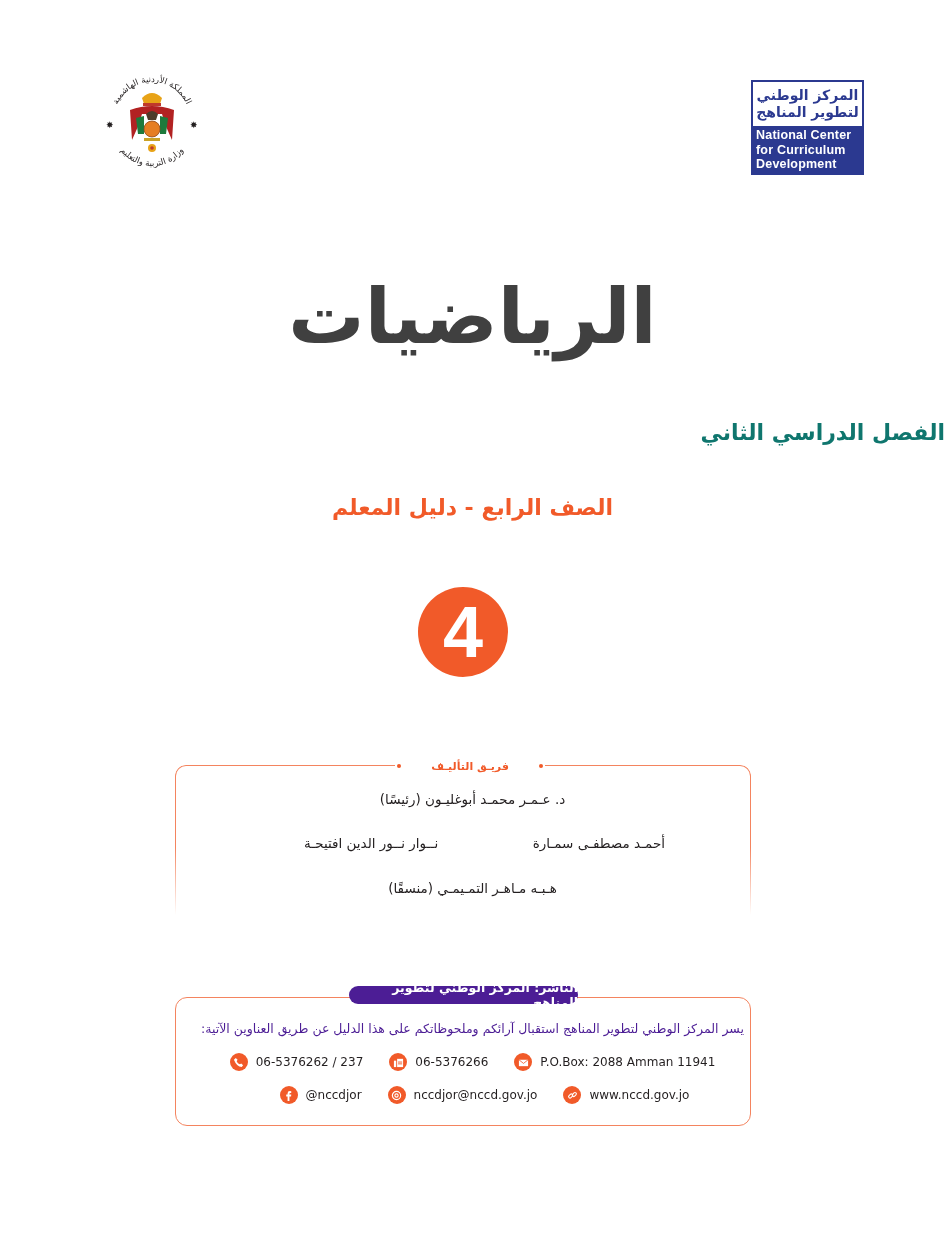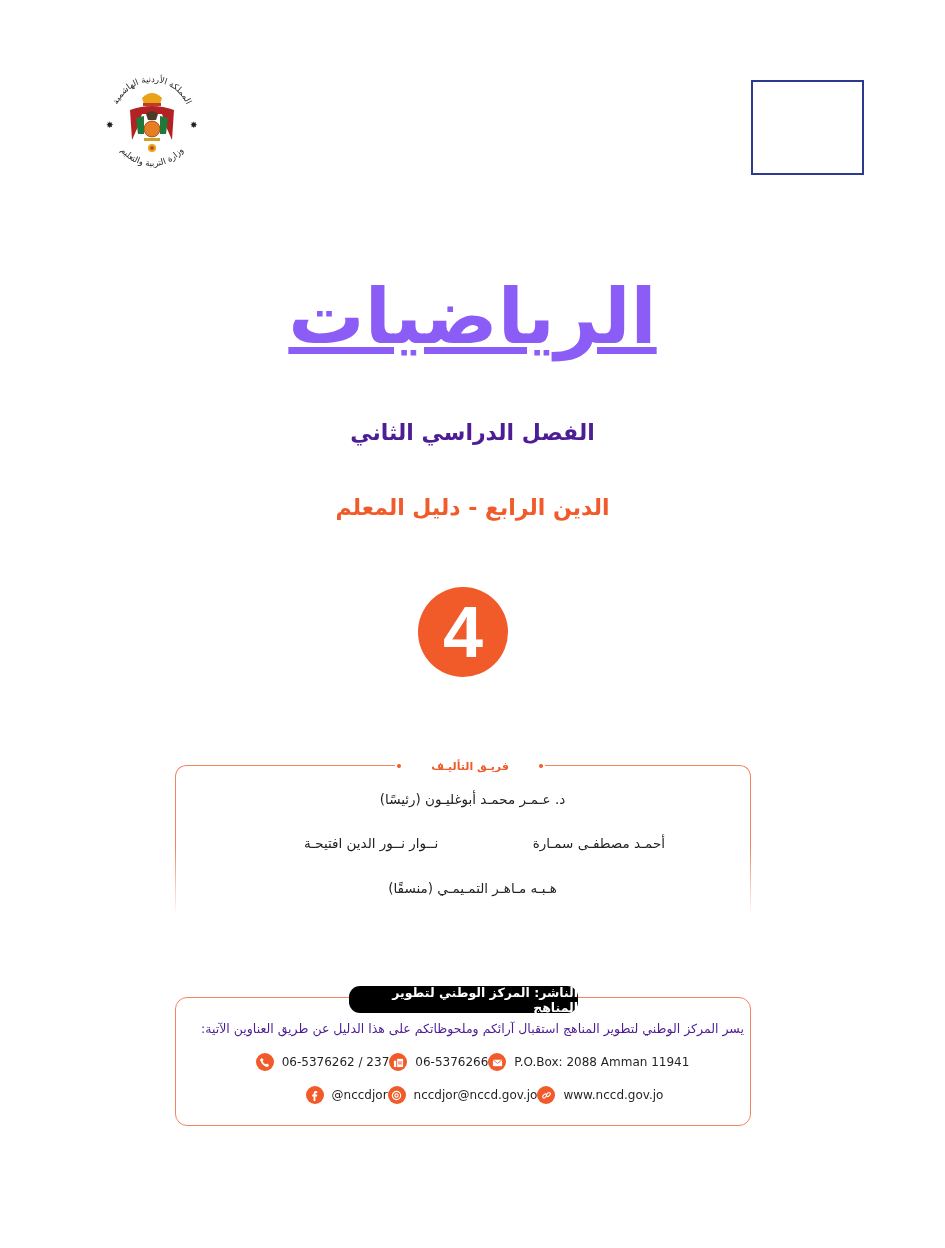--- a/index.html
+++ b/index.html
@@ -15,23 +15,23 @@
   .nccd-logo .ar { height: 44px; display: flex; flex-direction: column; align-items: center;
                    justify-content: center; color: #2b3990; font-weight: bold; font-size: 14px;
                    line-height: 17px; direction: rtl; }
   .nccd-logo .en { height: 47px; background: #2b3990; color: #ffffff; font-family: "Liberation Sans", sans-serif;
                    font-weight: bold; font-size: 12.5px; line-height: 14.5px; padding: 2px 3px; box-sizing: border-box;
                    letter-spacing: 0.2px; }
 
   
   .main-title { position: absolute; left: 0; right: 0; top: 262px; text-align: center; direction: rtl;
                 font-family: "DejaVu Sans", sans-serif; font-weight: bold; font-size: 76px; line-height: 110px;
-                color: #8b5cf6; letter-spacing: 1px; text-decoration: underline; }
-  .semester { position: absolute; left: 0; right: 0; top: 420px; text-align: center; direction: rtl;
-              font-weight: bold; font-size: 22px; color: #4c1d95; }
+                color: #404040; letter-spacing: 1px; }
+  .semester { position: absolute; left: 0; right: 0; top: 420px; direction: rtl;
+              font-weight: bold; font-size: 22px; color: #0f766e; }
   .grade-line { position: absolute; left: 0; right: 0; top: 495px; text-align: center; direction: rtl;
                 font-weight: bold; font-size: 22px; color: #f15a29; }
 
   .grade-circle { position: absolute; left: 418px; top: 587px; width: 90px; height: 90px; border-radius: 50%;
                   background: #f15a29; color: #ffffff; display: flex; align-items: center; justify-content: center;
                   font-family: "Liberation Sans", sans-serif; font-weight: bold; font-size: 72px; }
 
   
   .authors-box { position: absolute; left: 175px; top: 765px; width: 576px; height: 150px;
                  border: 1.5px solid #f4845f; border-bottom: none; border-radius: 11px 11px 0 0; box-sizing: border-box;
@@ -45,28 +45,28 @@
 
   .author { position: absolute; font-size: 13.5px; direction: rtl; color: #231f20; white-space: nowrap; }
   .a-lead { left: 0; right: 0; top: 791px; text-align: center; }
   .a-right { right: 280px; top: 835px; }
   .a-left { left: 260px; top: 835px; margin-left: 44px; }
   .a-coord { left: 0; right: 0; top: 880px; text-align: center; }
 
   
   .pub-box { position: absolute; left: 175px; top: 997px; width: 576px; height: 129px;
              border: 1.5px solid #f4845f; border-radius: 12px; box-sizing: border-box; }
-  .pub-badge { position: absolute; left: 349px; top: 986px; width: 229px; height: 27px; border-radius: 11px;
-               background: #000000; color: #ffffff; font-weight: bold; font-size: 12.5px; direction: rtl;
+  .pub-badge { position: absolute; left: 349px; top: 986px; width: 229px; height: 18px; border-radius: 11px;
+               background: #4c1d95; color: #ffffff; font-weight: bold; font-size: 12.5px; direction: rtl;
                display: flex; align-items: center; justify-content: center; }
   .pub-intro { position: absolute; left: 0; right: 0; top: 1021px; text-align: center; direction: rtl;
                font-size: 12.5px; color: #4c1d95; }
 
   .contact-row { position: absolute; left: 0; right: 0; display: flex; justify-content: center; align-items: center;
-                 gap: 0; font-family: "DejaVu Sans", sans-serif; font-size: 12px; color: #231f20; }
+                 gap: 26px; font-family: "DejaVu Sans", sans-serif; font-size: 12px; color: #231f20; }
   .row1 { top: 1053px; }
   .row2 { top: 1086px; padding-left: 24px; }
   .contact { display: flex; align-items: center; gap: 8px; }
   .ico { width: 18px; height: 18px; border-radius: 50%; background: #f15a29; display: flex;
          align-items: center; justify-content: center; flex: none; }
   .ico svg { width: 11px; height: 11px; display: block; }
 </style>
 </head>
 <body>
 
@@ -98,25 +98,34 @@
     <circle cx="52" cy="61" r="8" fill="#e67e22"></circle>
     <circle cx="52" cy="61" r="8" fill="none" stroke="#8b4513" stroke-width="0.8"></circle>
     <rect x="44" y="70" width="16" height="3" fill="#c9a227"></rect>
 
     <circle cx="52" cy="80" r="4" fill="#e8a317"></circle>
     <circle cx="52" cy="80" r="1.8" fill="#c0392b"></circle>
   </svg>
 </div>
 
 <div class="nccd-logo">
+  <div class="ar">
+    <span>المركز الوطني</span>
+    <span>لتطوير المناهج</span>
+  </div>
+  <div class="en">
+    <div>National Center</div>
+    <div>for Curriculum</div>
+    <div>Development</div>
+  </div>
 </div>
 
 <div class="main-title">الرياضيات</div>
 <div class="semester">الفصل الدراسي الثاني</div>
-<div class="grade-line">الدين الرابع - دليل المعلم</div>
+<div class="grade-line">الصف الرابع - دليل المعلم</div>
 <div class="grade-circle">4</div>
 
 <div class="authors-box"></div>
 <div class="authors-heading">
   <span class="dot l"></span>
   <span class="t">فريـق التأليـف</span>
   <span class="dot r"></span>
 </div>
 <div class="author a-lead">د. عـمـر محمـد أبوغليـون (رئيسًا)</div>
 <div class="author a-right">أحمـد مصطفـى سمـارة</div>

